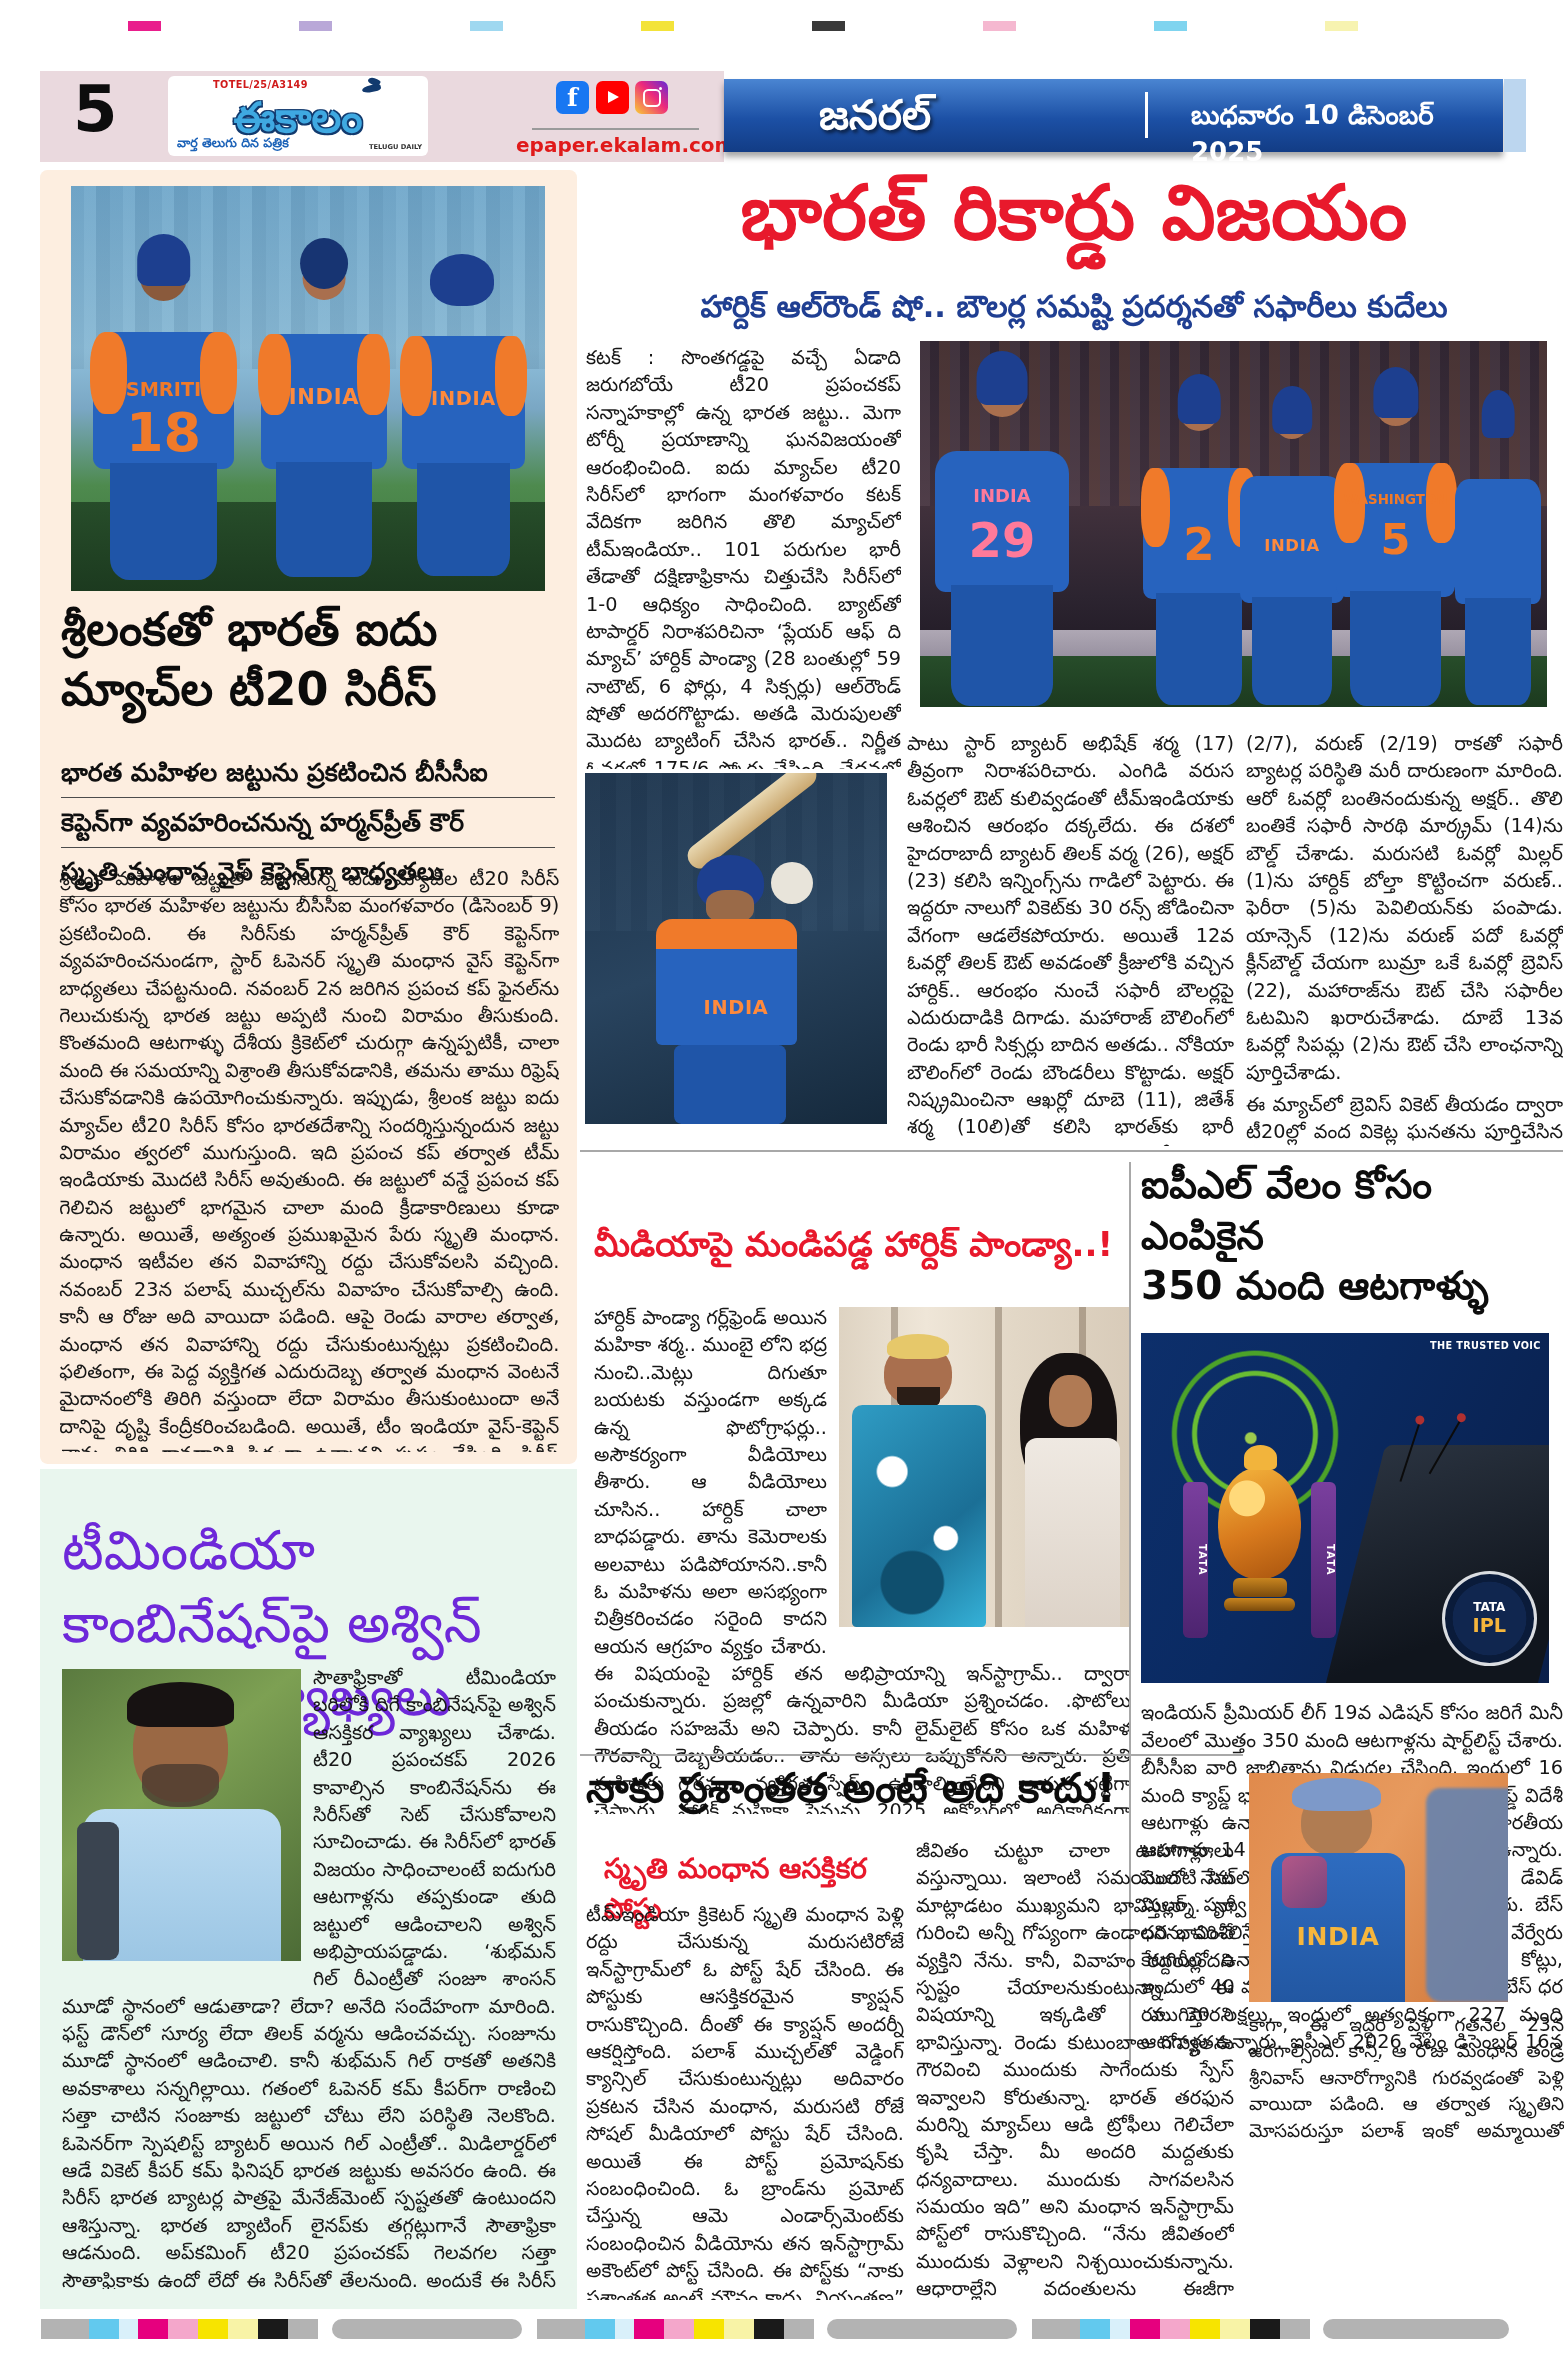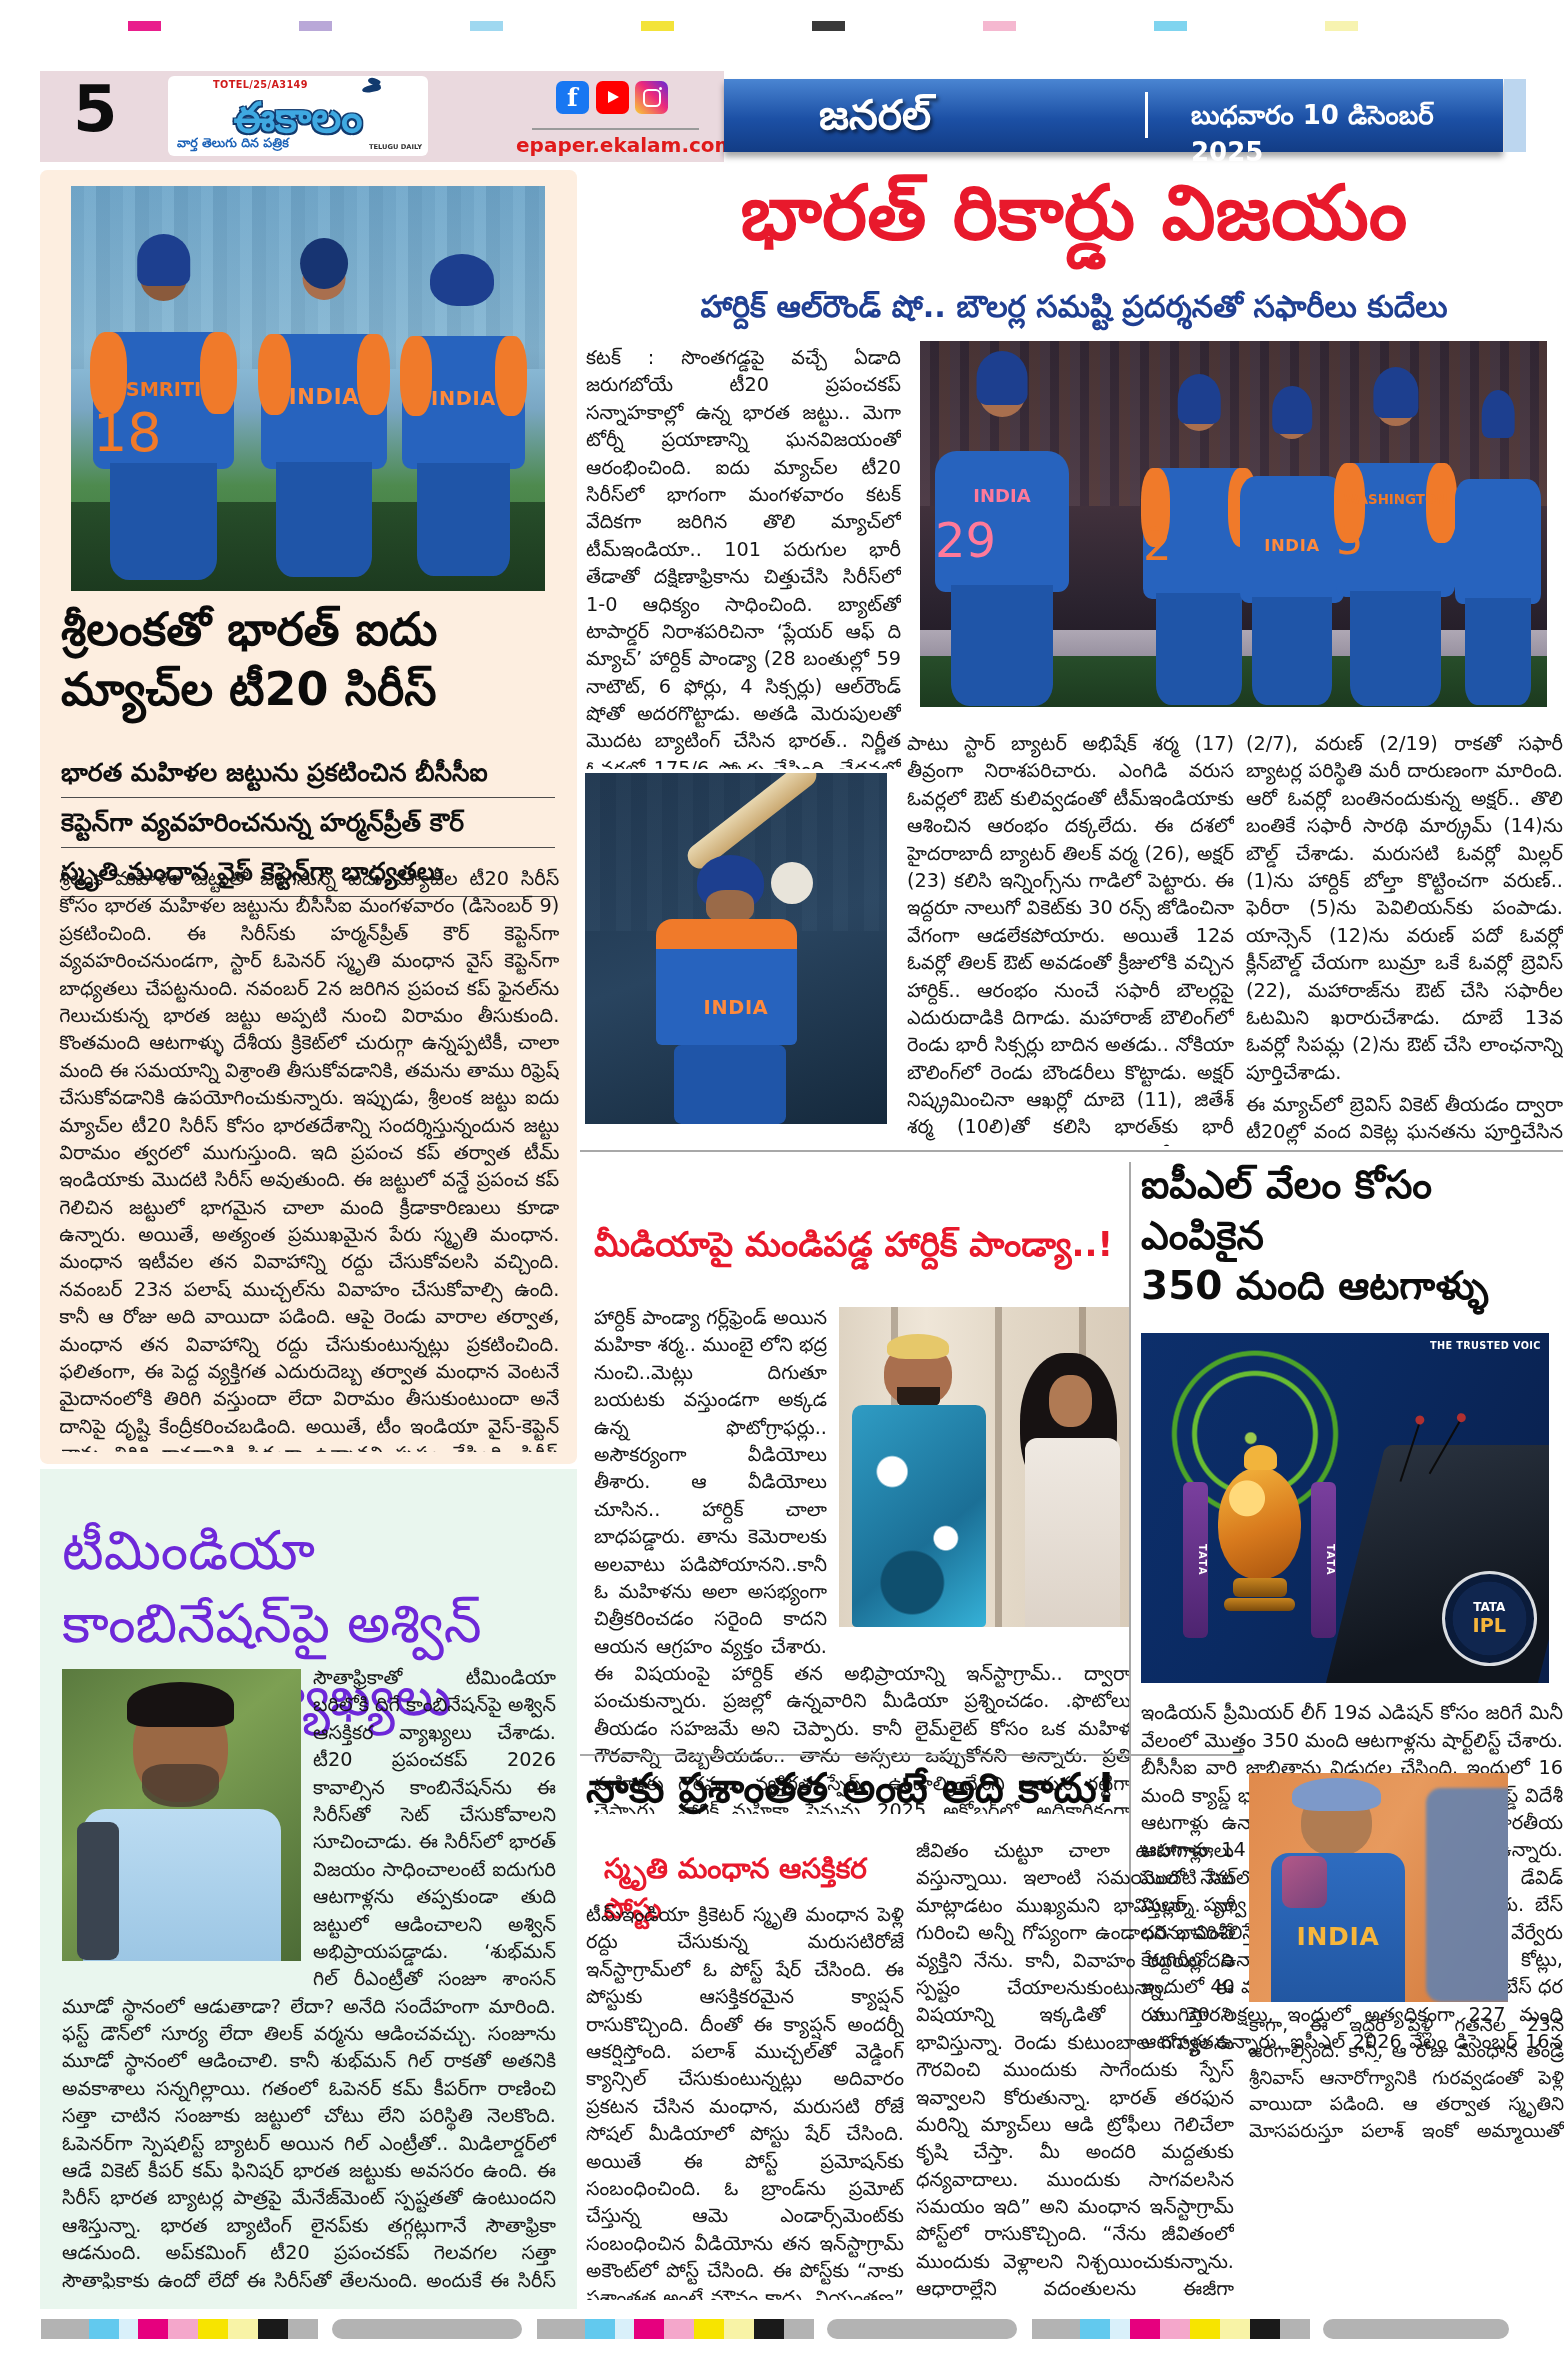--- a/index.html
+++ b/index.html
@@ -62,21 +62,21 @@
   .field{position:absolute;left:0;right:0;bottom:0;height:14%;background:linear-gradient(180deg,#274d2a,#1c3a1f);}
   .boards{position:absolute;left:0;right:0;bottom:12%;height:9%;background:linear-gradient(180deg,#dcd5e2,#b9b2c4);opacity:.75;}
   .player{position:absolute;}
   .p-head{position:absolute;left:50%;transform:translateX(-50%);top:0;width:34%;aspect-ratio:1;background:#a96f4e;border-radius:50%;}
   .p-cap{position:absolute;left:50%;transform:translateX(-50%);top:-6%;width:38%;height:16%;background:#1d3f8f;border-radius:50% 50% 20% 20%;}
   .p-torso{position:absolute;left:0;right:0;top:24%;bottom:34%;background:#2763be;border-radius:16% 16% 8% 8%;}
   .p-torso.orange-trim:before{content:"";position:absolute;left:-2%;top:0;width:26%;height:60%;background:#f07a2a;border-radius:40%;}
   .p-torso.orange-trim:after{content:"";position:absolute;right:-2%;top:0;width:26%;height:60%;background:#f07a2a;border-radius:40%;}
   .p-legs{position:absolute;left:12%;right:12%;bottom:0;height:36%;background:#1f55a8;border-radius:0 0 18% 18%;}
   .jersey-name{position:absolute;width:100%;text-align:center;color:#f07a2a;font-weight:bold;}
-  .jersey-num{position:absolute;width:100%;text-align:left;color:#f07a2a;font-weight:normal;}
+  .jersey-num{position:absolute;width:100%;text-align:center;color:#f07a2a;font-weight:bold;}
   .chest-tag{position:absolute;width:100%;text-align:center;color:#ff8a3c;font-weight:bold;letter-spacing:0.7px;}
   .bat{position:absolute;width:156px;height:25px;background:linear-gradient(180deg,#e8d7b0,#caa870);border-radius:12px;transform:rotate(-38deg);}
   .helmet{position:absolute;width:67px;height:55px;background:#1d3f8f;border-radius:50% 50% 42% 42%;}
   .door-line{position:absolute;top:0;bottom:0;width:7.4px;background:rgba(90,70,50,.35);}
   .floral{position:absolute;background:radial-gradient(circle at 30% 30%,#ffffff 0 8%,transparent 9%),radial-gradient(circle at 70% 60%,#ffffff 0 7%,transparent 8%),radial-gradient(circle at 45% 80%,#0f4f6e 0 16%,transparent 17%),linear-gradient(140deg,#2f9cc4,#1b6f96 60%,#35b2d8);border-radius:10.4px 10.4px 4.5px 4.5px;}
   .hair-dark{background:#171212;border-radius:46%;}
   .circuit{position:absolute;left:2%;top:4%;width:52%;height:62%;opacity:.85;
      background:radial-gradient(circle at 50% 40%,rgba(0,0,0,0) 34%,#7ad62a 35% 37%,rgba(0,0,0,0) 38%),
                 radial-gradient(circle at 50% 40%,rgba(0,0,0,0) 46%,#58b81f 47% 49%,rgba(0,0,0,0) 50%),
                 radial-gradient(circle at 48% 42%,#b8e84a 0 3%,transparent 4%);

